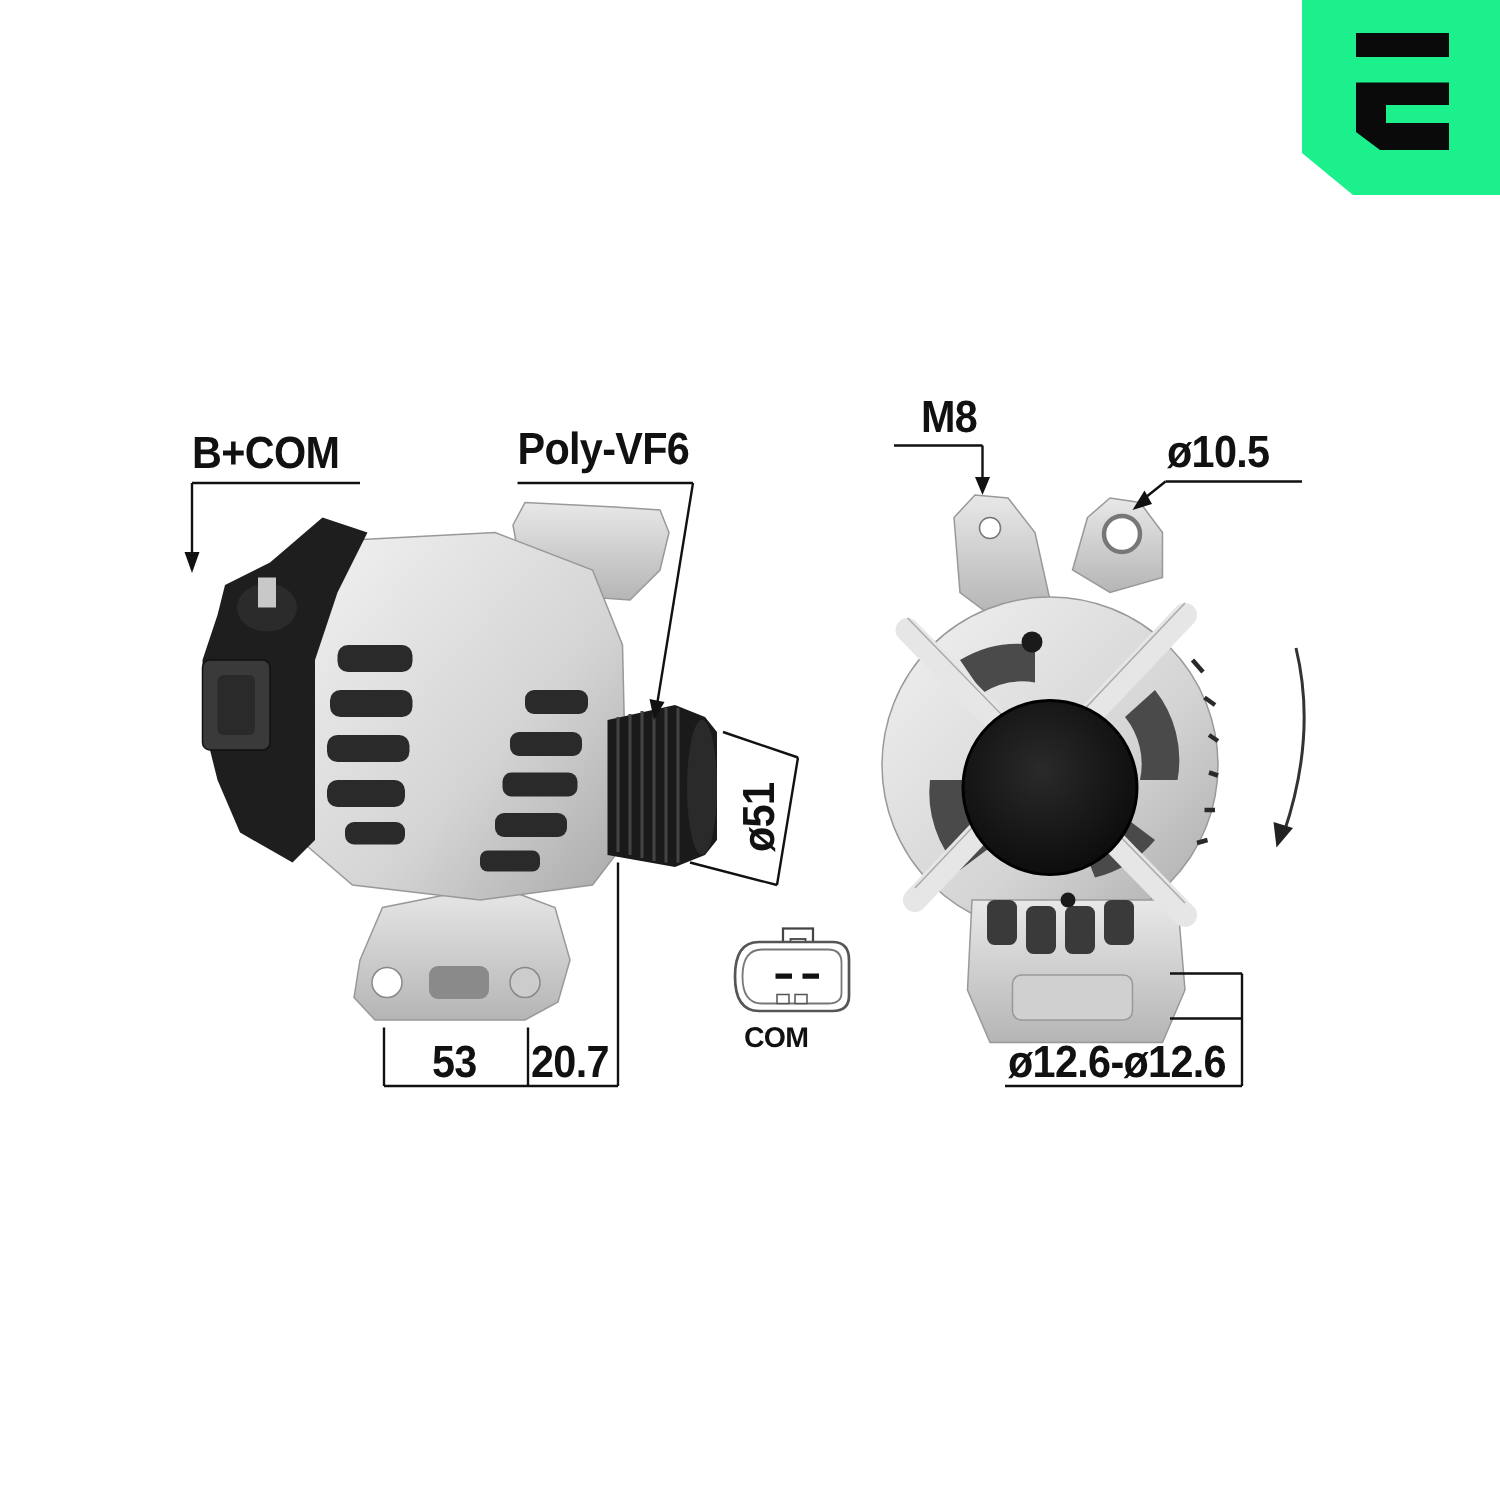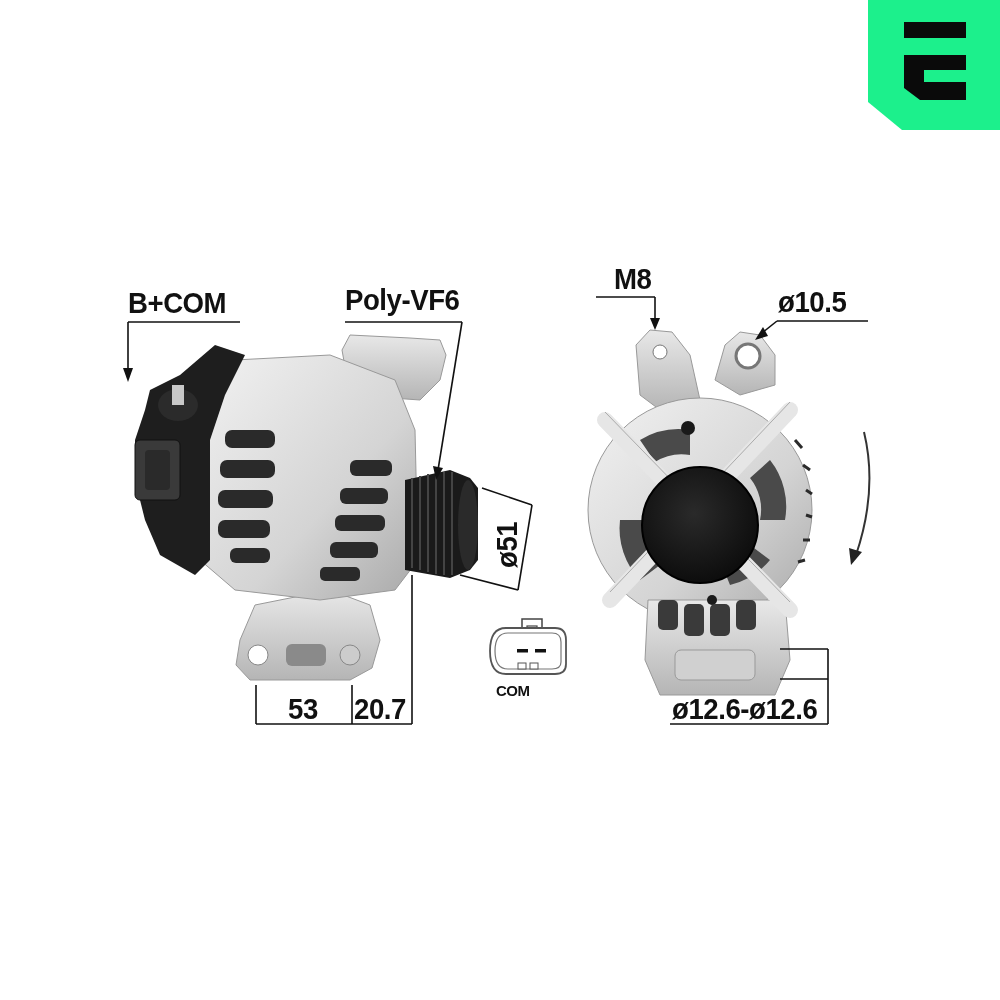--- a/index.html
+++ b/index.html
@@ -1,19 +1,19 @@
 <!DOCTYPE html>
 <html><head>
 <meta charset="utf-8">
 <style>
   html, body { margin:0; padding:0; background:#ffffff; }
   body { width:1000px; height:1000px; position:relative; overflow:hidden; font-family:"Liberation Sans", sans-serif; }
   .label { position:absolute; font-family:"Liberation Sans", sans-serif; font-weight:bold; color:#111; white-space:nowrap; letter-spacing:-0.5px; }
   .big { font-size:30px; transform:scaleX(0.92); transform-origin:left top; }
-  .small { font-size:15px; }
+  .small { font-size:19px; }
   svg { position:absolute; left:0; top:0; }
   .brand { position:absolute; left:868px; top:0; width:132px; height:130px; }
 </style>
 </head>
 <body>
 
 <div class="brand">
   <svg width="132" height="130" viewBox="0 0 132 130">
     <polygon points="0,0 132,0 132,130 34,130 0,102" fill="#1CF08C"></polygon>
     <rect x="36" y="22" width="62" height="16" fill="#0A0A0A"></rect>

